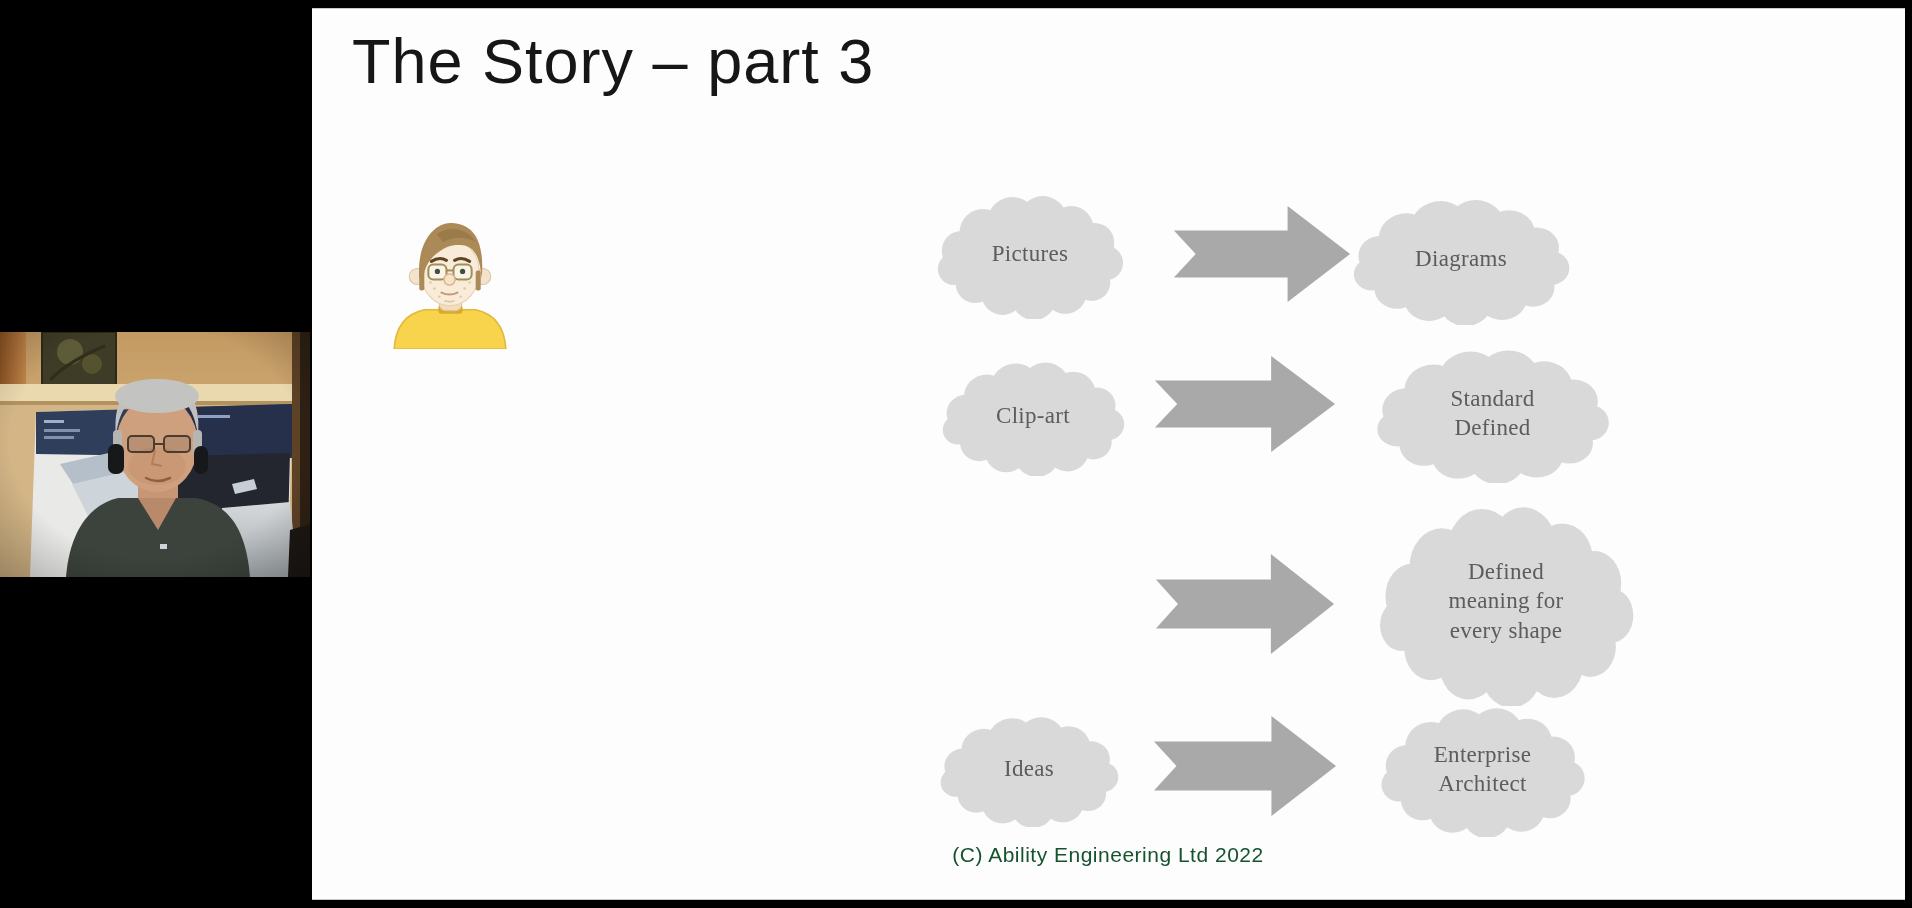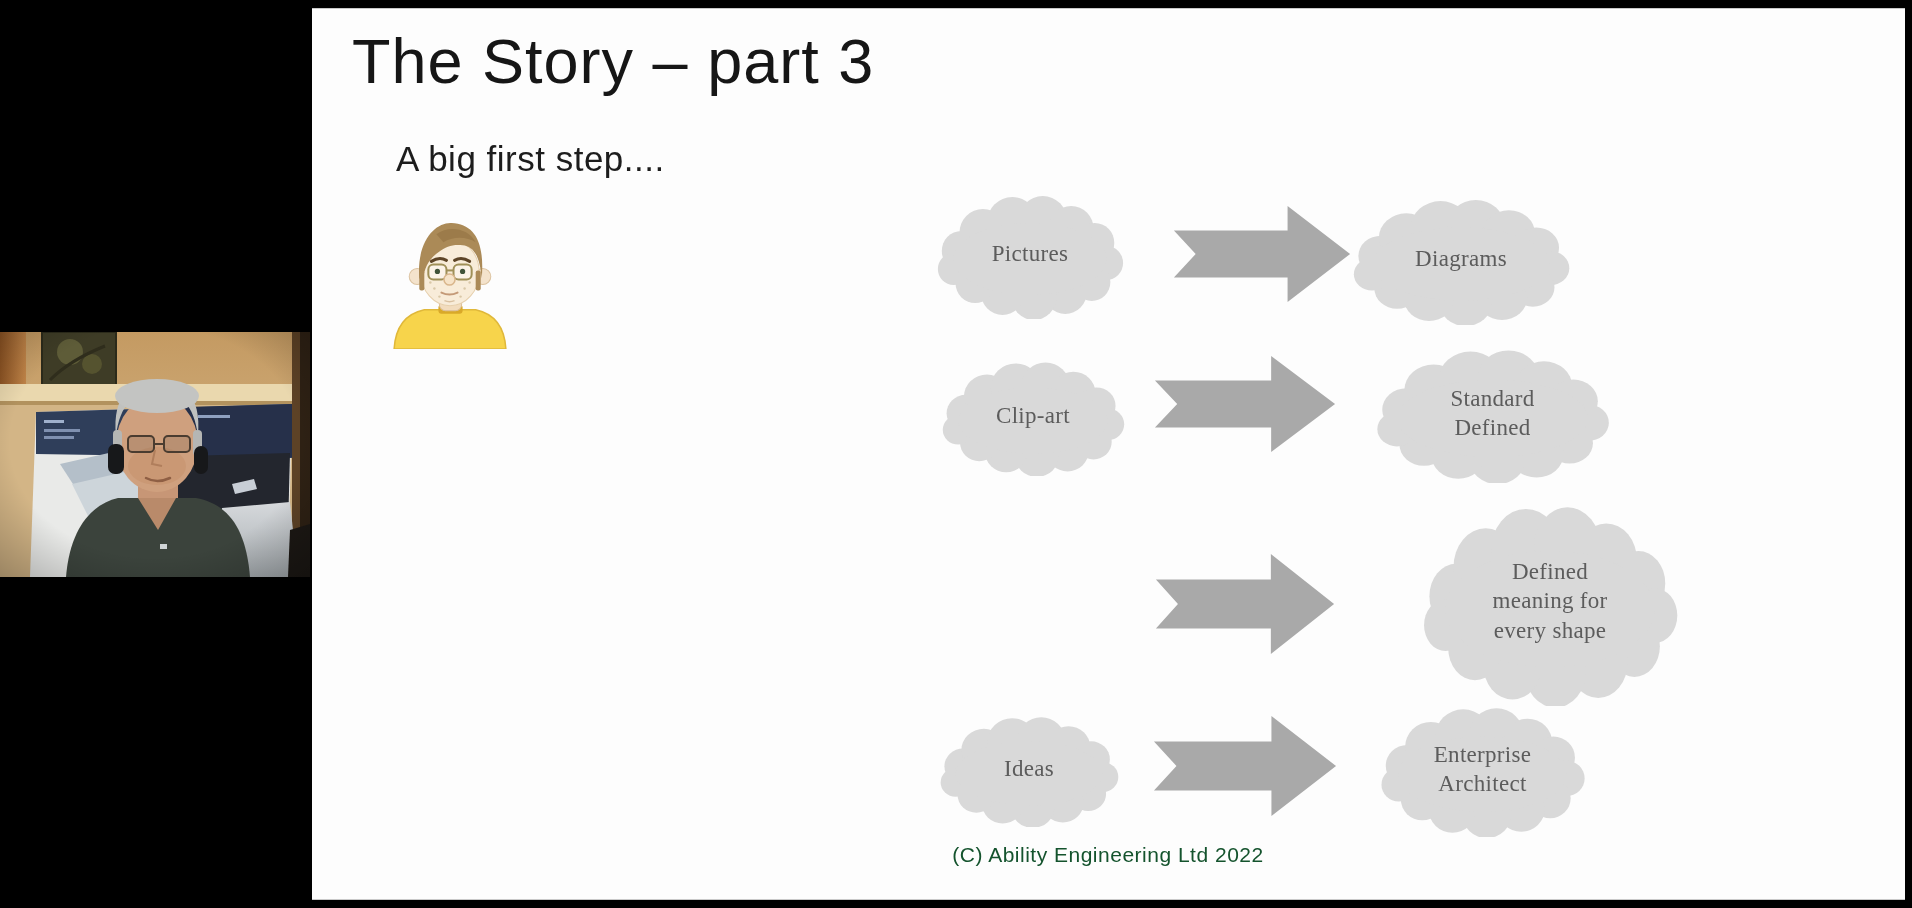--- a/index.html
+++ b/index.html
@@ -50,21 +50,20 @@
         <circle cx="22" cy="80" r="16"></circle>
           <ellipse cx="100" cy="70" rx="78" ry="36"></ellipse>
       </g>
       <path id="notchedArrow" d="M2 28 L122 28 L122 3 L188 52 L122 101 L122 76 L2 76 L25 52 Z"></path>
     </defs>
   </svg>
 
   <div class="slide">
 
     <h1 class="slide-title">The Story – part 3</h1>
-    <div class="slide-subtitle">A big first step....</div>
 
     <svg class="avatar" viewBox="0 0 127 136">
       <path d="M8 136 Q10 103 38 97 L89 97 Q117 103 119 136 Z" fill="#f7d44b" stroke="#e0b83a" stroke-width="1.5"></path>
       <rect x="52" y="92" width="24" height="9" rx="3" fill="#d9a929"></rect>
       <rect x="53" y="78" width="22" height="20" rx="6" fill="#f2dcbe" stroke="#dcbf98"></rect>
       <circle cx="31" cy="64" r="8" fill="#f4e3cc" stroke="#dcc3a0"></circle>
       <circle cx="96" cy="64" r="8" fill="#f4e3cc" stroke="#dcc3a0"></circle>
       <ellipse cx="63.5" cy="60" rx="29" ry="33" fill="#f8ecd9" stroke="#e6cfac"></ellipse>
       <path d="M33 66 C30 28 50 10 65 11 C88 12 98 30 95 66 C93 42 86 34 76 33 C66 32 60 34 52 40 C42 47 38 56 37 66 Z" fill="#ab8a57"></path>
       <path d="M50 22 C62 13 82 16 89 30 C80 24 66 24 57 30 Z" fill="#9c7b4a"></path>
@@ -122,21 +121,21 @@
           <use href="#cloudShape"></use>
         </svg>
       <div class="cloud-label" style="width:125px">Standard Defined</div>
     </div>
 
     <div class="arrow" style="left:842px;top:542px;width:182px;height:106px">
       <svg viewBox="0 0 190 104" preserveAspectRatio="none">
           <use href="#notchedArrow"></use>
         </svg>
     </div>
-    <div class="cloud" style="left:1104px;top:487px;width:268px;height:210px">
+    <div class="cloud" style="left:1060px;top:487px;width:268px;height:210px">
       <svg viewBox="0 0 200 130" preserveAspectRatio="none">
           <use href="#cloudShape"></use>
         </svg>
       <div class="cloud-label" style="width:140px">Defined meaning for every shape</div>
     </div>
 
     <div class="cloud" style="left:623px;top:702px;width:188px;height:116px">
       <svg viewBox="0 0 200 130" preserveAspectRatio="none">
           <use href="#cloudShape"></use>
         </svg>

